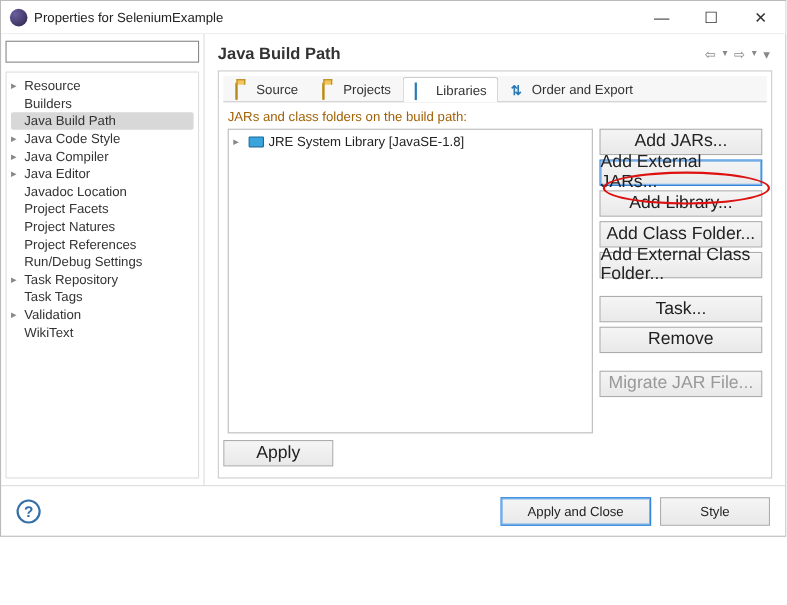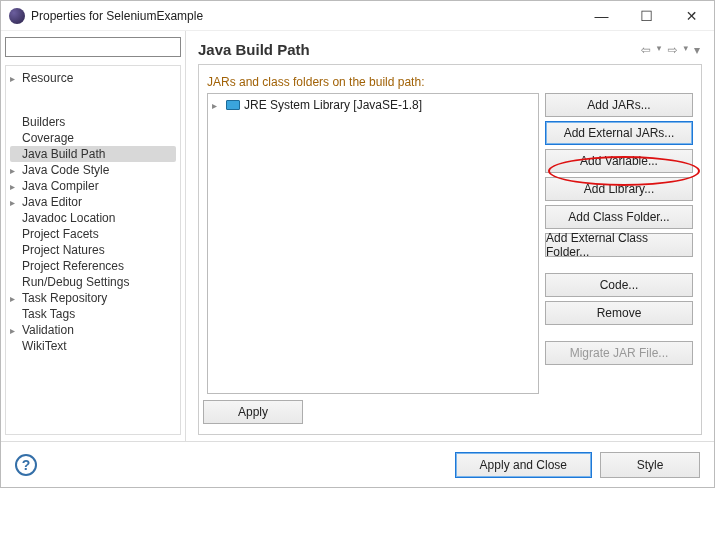--- a/index.html
+++ b/index.html
@@ -31,21 +31,21 @@
   .folder-ic { width:14px; height:10px; background:#f4c55a; border:1px solid #b58a1f; border-radius:1px; position:relative; top:1px;}
   .folder-ic::before { content:""; position:absolute; top:-4px; left:0; width:6px; height:4px; background:#f4c55a; border:1px solid #b58a1f; border-bottom:none;}
   .lib-ic { width:12px; height:12px; border:1px solid #2a7ab3; background: repeating-linear-gradient(90deg,#2a7ab3 0 3px, #fff 3px 5px); }
   .tab-label { color:#333; }
   .subtext { padding:6px 4px 4px 4px; font-size:12px; color:#a16207;}
   .libs-area { flex:1; display:flex; gap:6px; min-height:0; padding:0 4px;}
   .libs-tree { flex:1; border:1px solid #bbb; background:#fff; padding:4px; overflow:auto;}
   .jre-row { display:flex; align-items:center; gap:4px; font-size:12px;}
   .lib-icon-sm { width:14px; height:10px; background:#3aa5dd; border:1px solid #1d6b99; border-radius:1px; display:inline-block; }
   .sidebtns { width:148px; display:flex; flex-direction:column; gap:4px;}
-  .btn { height:24px; border:1px solid #adadad; background:linear-gradient(#f5f5f5,#e9e9e9); font-size:12px; color:#222; display:flex; align-items:center; justify-content:center; cursor:default;}
+  .btn { height:24px; border:1px solid #adadad; background:linear-gradient(#f5f5f5,#e9e9e9); font-size:16px; color:#222; display:flex; align-items:center; justify-content:center; cursor:default;}
   .btn.disabled { color:#999; }
   .btn.focus { border:1px solid #1e78d7; box-shadow:0 0 0 1px #78b4ec inset; }
   .btn-gap { height:8px; }
   .red-oval { position:absolute; border:2px solid #d11; border-radius:50%; pointer-events:none; width:152px; height:30px; right:14px; top:125px; }
   .apply-row { display:flex; justify-content:flex-start; padding:6px 4px 2px 0;}
   .footer { height:46px; display:flex; align-items:center; justify-content:space-between; padding:0 14px; border-top:1px solid #ddd;}
   .help-icon { width:22px; height:22px; border:2px solid #346fa8; color:#346fa8; border-radius:50%; display:flex; align-items:center; justify-content:center; font-weight:bold; font-size:14px;}
   .footer-btns { display:flex; gap:8px;}
   .fbtn { height:26px; padding:0 24px; border:1px solid #adadad; background:linear-gradient(#f5f5f5,#e9e9e9); font-size:12px; display:flex; align-items:center; justify-content:center; min-width:100px;}
   .fbtn.primary { border:1px solid #1e78d7; box-shadow:0 0 0 1px #78b4ec inset;}
@@ -69,25 +69,22 @@
 
   <div class="body">
 
     <div class="sidebar">
       <input class="filter-input" placeholder="" style="">
       <div class="tree" id="sidebar-tree">
           <div class="tree-item tree-child" style="padding-left: 0px;">
             <span class="chev">▸</span>
             <span>Resource</span>
           </div>
-          <div class="tree-item tree-child" style="padding-left: 12px; margin-top: 28px;">
+          <div class="tree-item tree-child" style="padding-left: 12px;">
             <span>Builders</span>
-          </div>
-          <div class="tree-item tree-child" style="padding-left: 12px;">
-            <span>Coverage</span>
           </div>
           <div class="tree-item tree-child selected" style="padding-left: 12px;">
             <span>Java Build Path</span>
           </div>
           <div class="tree-item tree-child" style="padding-left: 0px;">
             <span class="chev">▸</span>
             <span>Java Code Style</span>
           </div>
           <div class="tree-item tree-child" style="padding-left: 0px;">
             <span class="chev">▸</span>
@@ -135,39 +132,56 @@
         <div class="nav-arrows">
           <span>⇦</span>
             <span style="font-size:9px;">▾</span>
           <span>⇨</span>
             <span style="font-size:9px;">▾</span>
           <span>▾</span>
         </div>
       </div>
 
       <div class="build-panel">
+        <div class="tabs" id="tabs-row">
+            <div class="tab">
+              <span class="tab-icon"><span class="folder-ic"></span></span>
+              <span class="tab-label">Source</span>
+            </div>
+            <div class="tab">
+              <span class="tab-icon"><span class="folder-ic"></span></span>
+              <span class="tab-label">Projects</span>
+            </div>
+            <div class="tab active">
+              <span class="tab-icon"><span class="lib-ic"></span></span>
+              <span class="tab-label">Libraries</span>
+            </div>
+            <div class="tab">
+              <span class="tab-icon" style="color: rgb(42, 122, 179); font-weight: bold;">⇅</span>
+              <span class="tab-label">Order and Export</span>
+            </div>
+          </div>
         <div class="subtext">JARs and class folders on the build path:</div>
 
         <div class="libs-area">
           <div class="libs-tree">
             <div class="jre-row">
               <span class="chev">▸</span>
               <span class="lib-icon-sm"></span>
               <span>JRE System Library [JavaSE-1.8]</span>
             </div>
           </div>
           <div class="sidebtns">
             <div class="btn">Add JARs...</div>
             <div class="btn focus">Add External JARs...</div>
-            <div class="btn">Add Variable...</div>
             <div class="btn">Add Library...</div>
             <div class="btn">Add Class Folder...</div>
             <div class="btn">Add External Class Folder...</div>
             <div class="btn-gap"></div>
-            <div class="btn">Code...</div>
+            <div class="btn">Task...</div>
             <div class="btn">Remove</div>
             <div class="btn-gap"></div>
             <div class="btn disabled">Migrate JAR File...</div>
           </div>
         </div>
         <div class="apply-row">
           <div class="btn" style="width:100px;">Apply</div>
         </div>
       </div>
 

